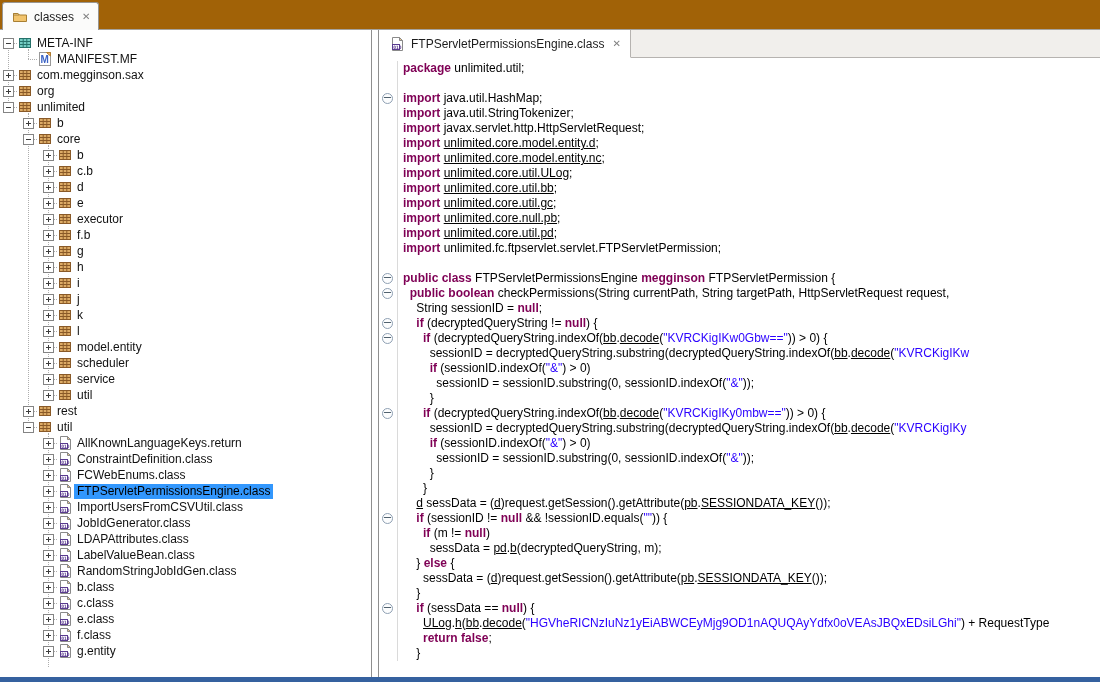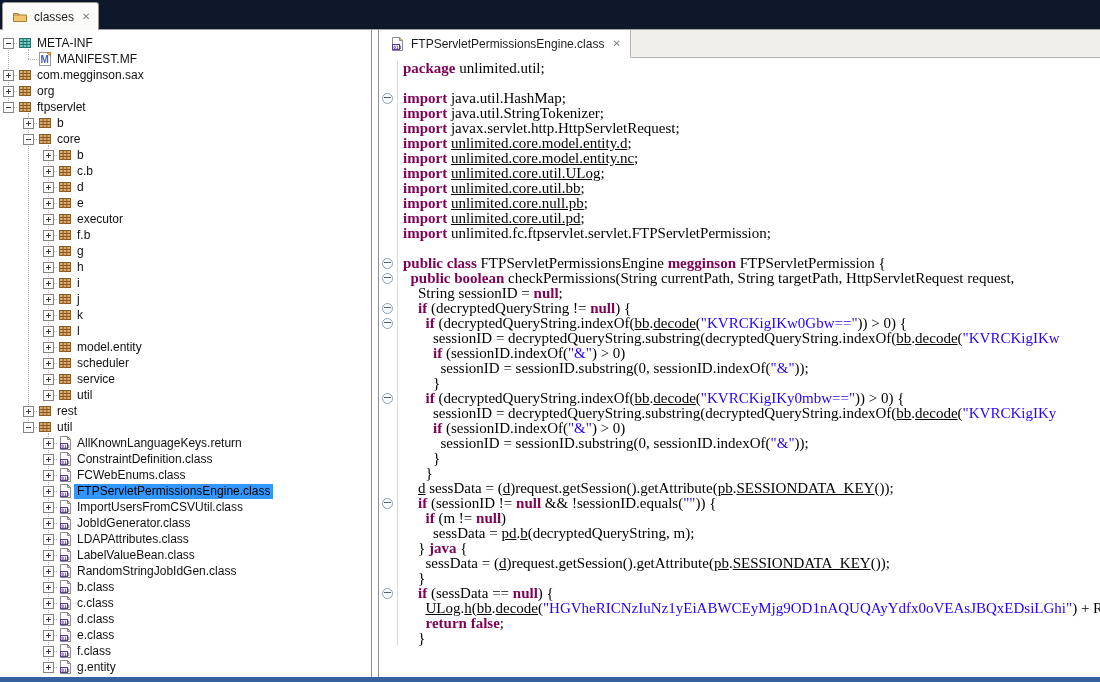--- a/index.html
+++ b/index.html
@@ -39,36 +39,36 @@
               border-left:1px solid #8f8f8f;display:flex;flex-direction:column;background:#fff;box-sizing:border-box;}
   .edittabs{flex:0 0 27px;background:#f1efec;border-bottom:1px solid #b6b3b0;display:flex;}
   .etab{background:#fff;border-right:1px solid #b6b3b0;display:flex;align-items:center;gap:5px;
         padding:0 9px;font-size:12px;color:#1d1d1d;margin-bottom:-1px;border-bottom:1px solid #fff;}
   .codewrap{flex:1 1 auto;overflow:hidden;background:#fff;padding-top:3px;}
   .cl{display:flex;height:15px;}
   .gut{flex:0 0 18px;position:relative;border-right:1px solid #dadada;}
   .fold{position:absolute;left:3px;top:2px;width:9px;height:9px;border:1px solid #8fa0b3;
         border-radius:50%;background:#fcfdfe;}
   .fold::before{content:'';position:absolute;left:1px;right:1px;top:3px;border-top:1px solid #51626f;}
-  .txt{white-space:pre;padding-left:5px;font-family:Liberation Serif, serif;
-       font-size:15px;line-height:15px;color:#000;}
+  .txt{white-space:pre;padding-left:5px;font-family:Liberation Sans, sans-serif;
+       font-size:12px;line-height:15px;color:#000;}
   .tk-k{color:#7f0055;font-weight:bold;}
   .tk-s{color:#2a00ff;}
   .tk-p{color:#000;}
   .tk-u{color:#000;text-decoration:underline;}
 
   
   .bottombar{position:absolute;left:0;top:677px;width:1100px;height:5px;}
 </style>
 </head>
 <body>
 
 <div id="app">
 
-  <div class="topbar" style="background: #0f172a;">
+  <div class="topbar" style="background: #a16207;">
     <div class="wintab">
       <span class="ticon">
         <svg width="16" height="16" viewBox="0 0 16 16">
           <path d="M1.5 4.5 L6 4.5 L7.5 6 L14.5 6 L14.5 12.5 L1.5 12.5 Z" fill="#f2c46d" stroke="#a87f33"></path>
           <path d="M1.5 4.5 L5.8 4.5 L7.2 6 L1.5 6 Z" fill="#f9dfa8" stroke="#a87f33"></path>
         </svg>
       </span>
       <span>classes</span>
       <span class="closex">✕</span>
     </div>
@@ -150,21 +150,21 @@
           </span>
           <span class="ticon">
             <svg width="16" height="16" viewBox="0 0 16 16">
               <rect x="2.5" y="3.5" width="11" height="9" fill="#dcab66" stroke="#8a5a28"></rect>
               <line x1="6.2" y1="3.5" x2="6.2" y2="12.5" stroke="#8a5a28"></line>
               <line x1="9.8" y1="3.5" x2="9.8" y2="12.5" stroke="#8a5a28"></line>
               <line x1="2.5" y1="6.5" x2="13.5" y2="6.5" stroke="#8a5a28"></line>
               <line x1="2.5" y1="9.5" x2="13.5" y2="9.5" stroke="#8a5a28"></line>
             </svg>
           </span>
-          <span class="tlabel">ftpservlet</span>
+          <span class="tlabel">unlimited</span>
         </div>
         <div class="trow">
           <span class="tsp" style="width: 20px;"></span>
           <span class="expcell">
             <span class="exp plus"></span>
           </span>
           <span class="ticon">
             <svg width="16" height="16" viewBox="0 0 16 16">
               <rect x="2.5" y="3.5" width="11" height="9" fill="#dcab66" stroke="#8a5a28"></rect>
               <line x1="6.2" y1="3.5" x2="6.2" y2="12.5" stroke="#8a5a28"></line>
@@ -636,35 +636,20 @@
           </span>
           <span class="ticon">
             <svg width="16" height="16" viewBox="0 0 16 16">
               <path d="M3.5 1.5 L10.5 1.5 L13.5 4.5 L13.5 14.5 L3.5 14.5 Z" fill="#ffffff" stroke="#8a8a8a"></path>
               <path d="M10.5 1.5 L13.5 4.5 L10.5 4.5 Z" fill="#f0c98c" stroke="#8a8a8a"></path>
               <rect x="3.5" y="8.5" width="7" height="5" fill="#ffffff" stroke="#5a3b8f"></rect>
               <text x="4.2" y="12.8" font-size="4.6" font-family="monospace" font-weight="bold" fill="#5a3b8f">010</text>
             </svg>
           </span>
           <span class="tlabel">c.class</span>
-        </div>
-        <div class="trow">
-          <span class="tsp" style="width: 40px;"></span>
-          <span class="expcell">
-            <span class="exp plus"></span>
-          </span>
-          <span class="ticon">
-            <svg width="16" height="16" viewBox="0 0 16 16">
-              <path d="M3.5 1.5 L10.5 1.5 L13.5 4.5 L13.5 14.5 L3.5 14.5 Z" fill="#ffffff" stroke="#8a8a8a"></path>
-              <path d="M10.5 1.5 L13.5 4.5 L10.5 4.5 Z" fill="#f0c98c" stroke="#8a8a8a"></path>
-              <rect x="3.5" y="8.5" width="7" height="5" fill="#ffffff" stroke="#5a3b8f"></rect>
-              <text x="4.2" y="12.8" font-size="4.6" font-family="monospace" font-weight="bold" fill="#5a3b8f">010</text>
-            </svg>
-          </span>
-          <span class="tlabel">d.class</span>
         </div>
         <div class="trow">
           <span class="tsp" style="width: 40px;"></span>
           <span class="expcell">
             <span class="exp plus"></span>
           </span>
           <span class="ticon">
             <svg width="16" height="16" viewBox="0 0 16 16">
               <path d="M3.5 1.5 L10.5 1.5 L13.5 4.5 L13.5 14.5 L3.5 14.5 Z" fill="#ffffff" stroke="#8a8a8a"></path>
               <path d="M10.5 1.5 L13.5 4.5 L10.5 4.5 Z" fill="#f0c98c" stroke="#8a8a8a"></path>
@@ -756,20 +741,24 @@
         <div class="cl">
           <span class="gut"></span>
           <span class="txt"><span class="tk-k">import</span><span class="tk-p"> </span><span class="tk-u">unlimited.core.util.ULog</span><span class="tk-p">;</span></span>
         </div>
         <div class="cl">
           <span class="gut"></span>
           <span class="txt"><span class="tk-k">import</span><span class="tk-p"> </span><span class="tk-u">unlimited.core.util.bb</span><span class="tk-p">;</span></span>
         </div>
         <div class="cl">
           <span class="gut"></span>
+          <span class="txt"><span class="tk-k">import</span><span class="tk-p"> </span><span class="tk-u">unlimited.core.util.gc</span><span class="tk-p">;</span></span>
+        </div>
+        <div class="cl">
+          <span class="gut"></span>
           <span class="txt"><span class="tk-k">import</span><span class="tk-p"> </span><span class="tk-u">unlimited.core.null.pb</span><span class="tk-p">;</span></span>
         </div>
         <div class="cl">
           <span class="gut"></span>
           <span class="txt"><span class="tk-k">import</span><span class="tk-p"> </span><span class="tk-u">unlimited.core.util.pd</span><span class="tk-p">;</span></span>
         </div>
         <div class="cl">
           <span class="gut"></span>
           <span class="txt"><span class="tk-k">import</span><span class="tk-p"> unlimited.fc.ftpservlet.servlet.FTPServletPermission;</span></span>
         </div>
@@ -860,21 +849,21 @@
         <div class="cl">
           <span class="gut"></span>
           <span class="txt"><span class="tk-p">      </span><span class="tk-k">if</span><span class="tk-p"> (m != </span><span class="tk-k">null</span><span class="tk-p">)</span></span>
         </div>
         <div class="cl">
           <span class="gut"></span>
           <span class="txt"><span class="tk-p">        sessData = </span><span class="tk-u">pd</span><span class="tk-p">.</span><span class="tk-u">b</span><span class="tk-p">(decryptedQueryString, m);</span></span>
         </div>
         <div class="cl">
           <span class="gut"></span>
-          <span class="txt"><span class="tk-p">    } </span><span class="tk-k">java</span><span class="tk-p"> {</span></span>
+          <span class="txt"><span class="tk-p">    } </span><span class="tk-k">else</span><span class="tk-p"> {</span></span>
         </div>
         <div class="cl">
           <span class="gut"></span>
           <span class="txt"><span class="tk-p">      sessData = (</span><span class="tk-u">d</span><span class="tk-p">)request.getSession().getAttribute(</span><span class="tk-u">pb</span><span class="tk-p">.</span><span class="tk-u">SESSIONDATA_KEY</span><span class="tk-p">());</span></span>
         </div>
         <div class="cl">
           <span class="gut"></span>
           <span class="txt"><span class="tk-p">    }</span></span>
         </div>
         <div class="cl">

